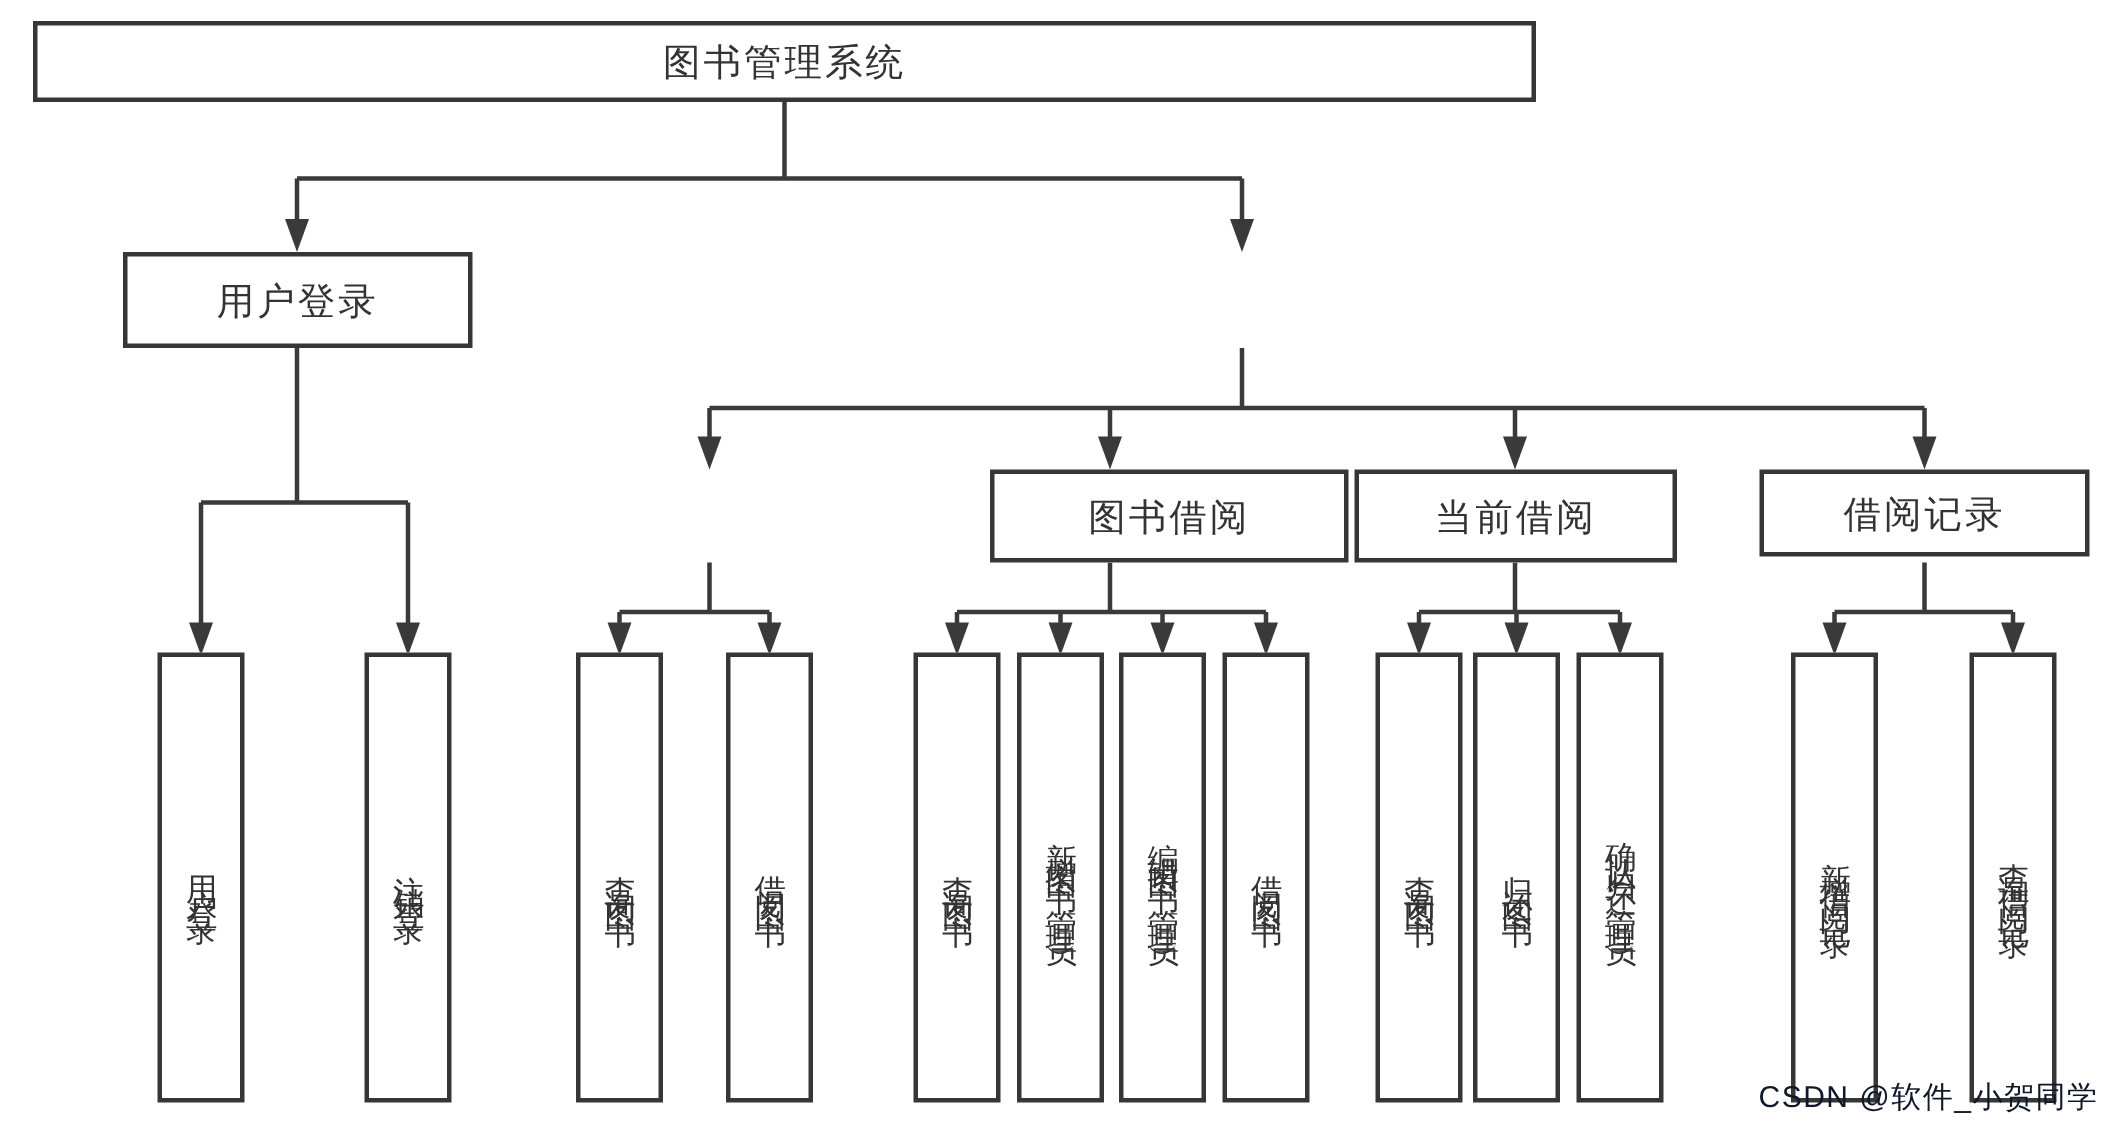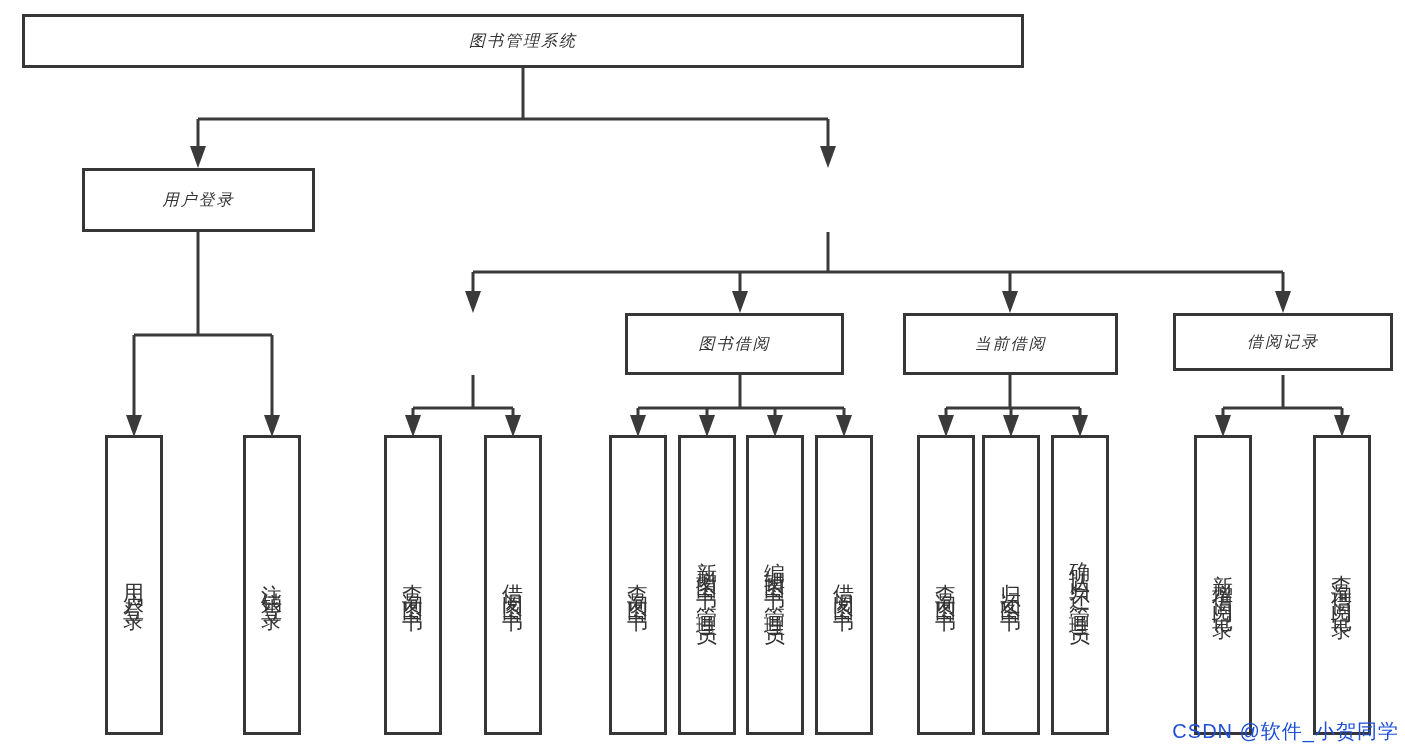--- a/index.html
+++ b/index.html
@@ -25,40 +25,39 @@
     position: absolute;
     box-sizing: border-box;
     background: #ffffff;
     border: 3px solid #363636;
     display: flex;
     align-items: center;
     justify-content: center;
     color: #333333;
   }
   .node.h {
-    font-size: 16px;
+    font-size: 25px;
     letter-spacing: 2px;
     white-space: nowrap;
-    font-style: italic;
   }
   .node.v {
     font-size: 21px;
   }
   .node.v .vtext {
     writing-mode: vertical-rl;
     text-orientation: mixed;
     letter-spacing: 9px;
     line-height: 1;
     white-space: nowrap;
   }
   .root-node    { left: 22px;   top: 14px;  width: 1002px; height: 54px; }
   .lvl2-a       { left: 82px;   top: 168px; width: 233px;  height: 64px; }
   .lvl2-b       { left: 712px;  top: 168px; width: 233px;  height: 64px; }
   .mod-0        { left: 363px;  top: 313px; width: 220px;  height: 62px; }
-  .mod-1        { left: 625px;  top: 313px; width: 219px;  height: 62px; }
+  .mod-1        { left: 660px;  top: 313px; width: 239px;  height: 62px; }
   .mod-2        { left: 903px;  top: 313px; width: 215px;  height: 62px; }
   .mod-3        { left: 1173px; top: 313px; width: 220px;  height: 58px; }
   .leaf         { top: 435px; width: 58px; height: 300px; border-width: 3px; }
   .leaf-0  { left: 105px; }
   .leaf-1  { left: 243px; }
   .leaf-2  { left: 384px; }
   .leaf-3  { left: 484px; }
   .leaf-4  { left: 609px; }
   .leaf-5  { left: 678px; }
   .leaf-6  { left: 746px; }
@@ -66,21 +65,21 @@
   .leaf-8  { left: 917px; }
   .leaf-9  { left: 982px; }
   .leaf-10 { left: 1051px; }
   .leaf-11 { left: 1194px; }
   .leaf-12 { left: 1313px; }
   .watermark {
     position: absolute;
     right: 6px;
     bottom: 2px;
     font-size: 20px;
-    color: #1d4ed8;
+    color: #0f172a;
     letter-spacing: 1px;
   }
 </style>
 </head>
 <body>
 
 <div class="canvas">
 
   <svg class="connectors" viewBox="0 0 1405 747" xmlns="http://www.w3.org/2000/svg">
     <g stroke="#3a3a3a" stroke-width="3" fill="none">

